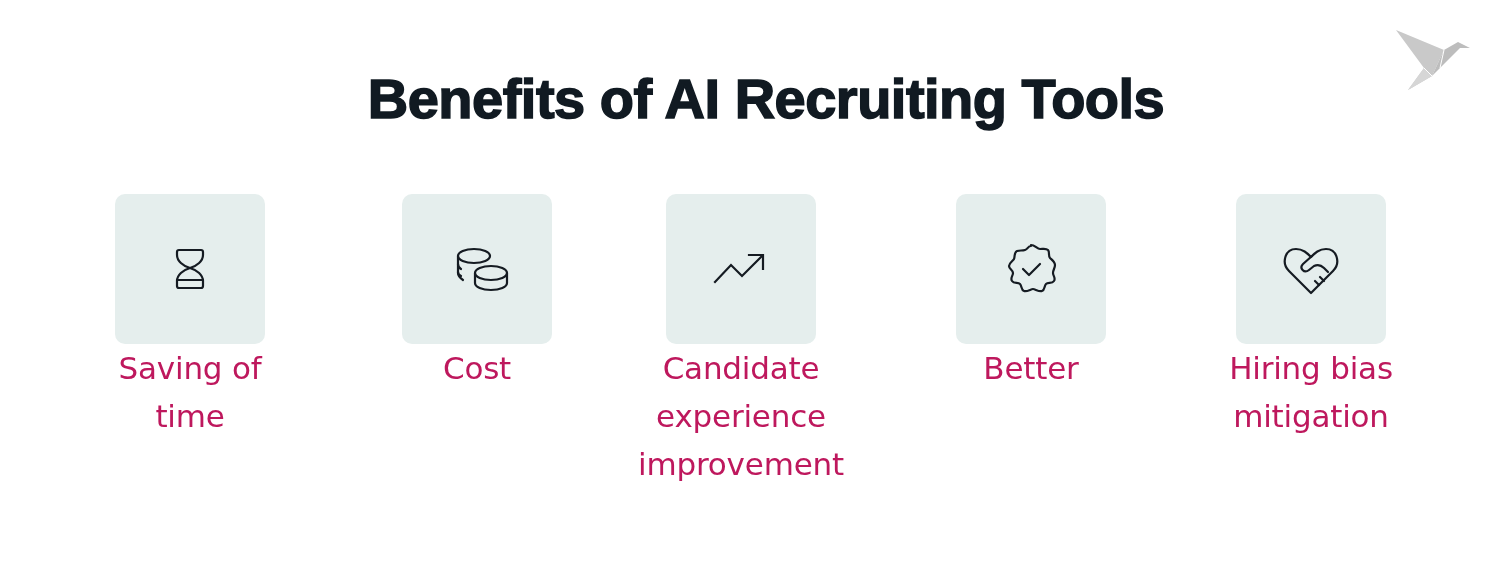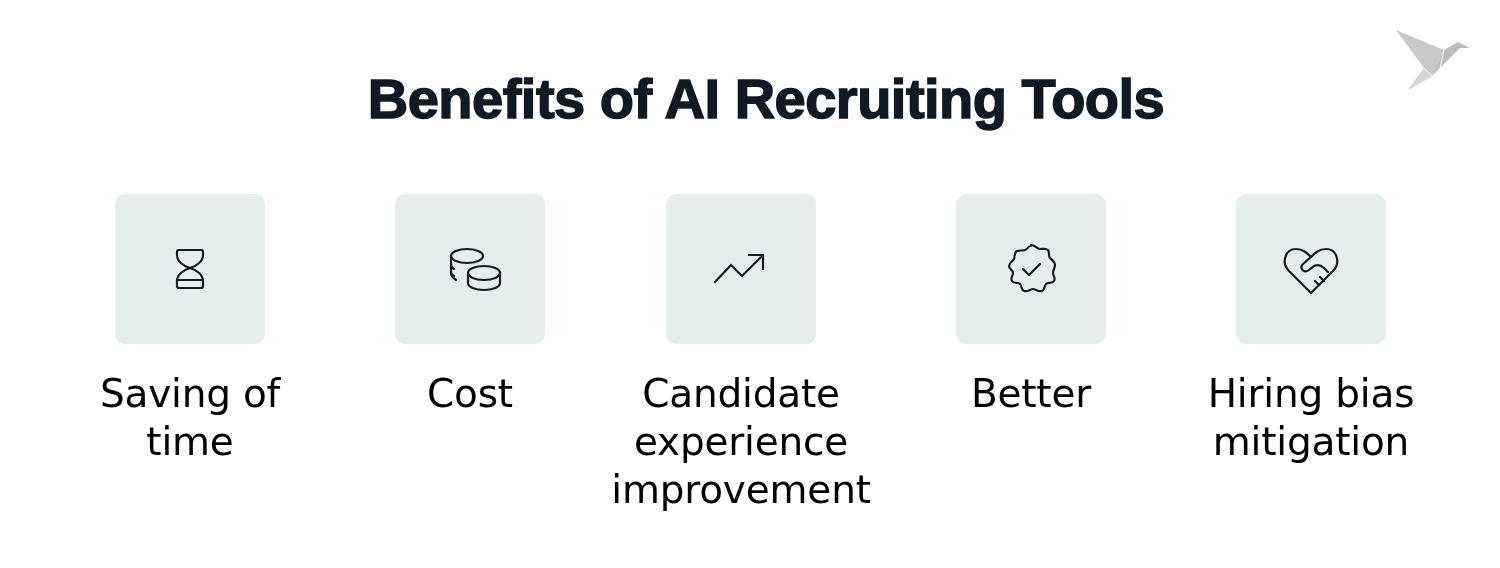--- a/index.html
+++ b/index.html
@@ -14,21 +14,21 @@
     -webkit-text-stroke: 1.5px #111a22;
   }
   .logo { position: absolute; left: 1394px; top: 28px; width: 78px; height: 64px; }
   .card { position: absolute; top: 194px; width: 280px; text-align: center; }
   .tile {
     width: 150px; height: 150px; margin: 0 auto; background: #e5eeed; border-radius: 10px;
     display: flex; align-items: center; justify-content: center;
   }
   .tile svg { width: 64px; height: 64px; }
   .label {
-    margin-top: 26px; font-size: 39px; line-height: 48px; color: #000000;
+    font-size: 31px; line-height: 48px; color: #be185d;
     font-family: "DejaVu Sans", sans-serif; font-weight: 400; letter-spacing: -0.2px;
   }
   .label span { display: block; }
 </style>
 </head>
 <body>
 
 <svg class="logo" viewBox="0 0 78 64">
   <polygon points="2,2 50,22 38,48 14,62 30,40" fill="#c9c9c9"></polygon>
   <polygon points="50,22 64,14 76,20 66,20 38,48" fill="#bdbdbd"></polygon>
@@ -46,21 +46,21 @@
       <path d="M32 31 c7 2 13 7 13 13 v5 a2 2 0 0 1 -2 2 h-22 a2 2 0 0 1 -2 -2 v-5 c0 -6 6 -11 13 -13 z"></path>
       <line x1="19" y1="43" x2="45" y2="43"></line>
     </svg>
   </div>
   <div class="label">
     <span>Saving of</span>
     <span>time</span>
   </div>
 </div>
 
-<div class="card" style="left:330px;text-align:center;">
+<div class="card" style="left:337px;text-align:center;">
   <div class="tile">
     <svg viewBox="0 0 64 64" fill="none" stroke="#151b22" stroke-width="2.2" stroke-linecap="round" stroke-linejoin="round">
       <ellipse cx="29" cy="19" rx="16" ry="7"></ellipse>
       <path d="M13 19 v17 c0 3 2 5 5 7"></path>
       <path d="M13 27 c0 2 1 4 3 5"></path>
       <path d="M13 35 c0 2 1 3 3 4"></path>
       <ellipse cx="46" cy="36" rx="16" ry="7"></ellipse>
       <path d="M30 36 v10 c0 4 7 7 16 7 s16 -3 16 -7 v-10"></path>
     </svg>
   </div>

